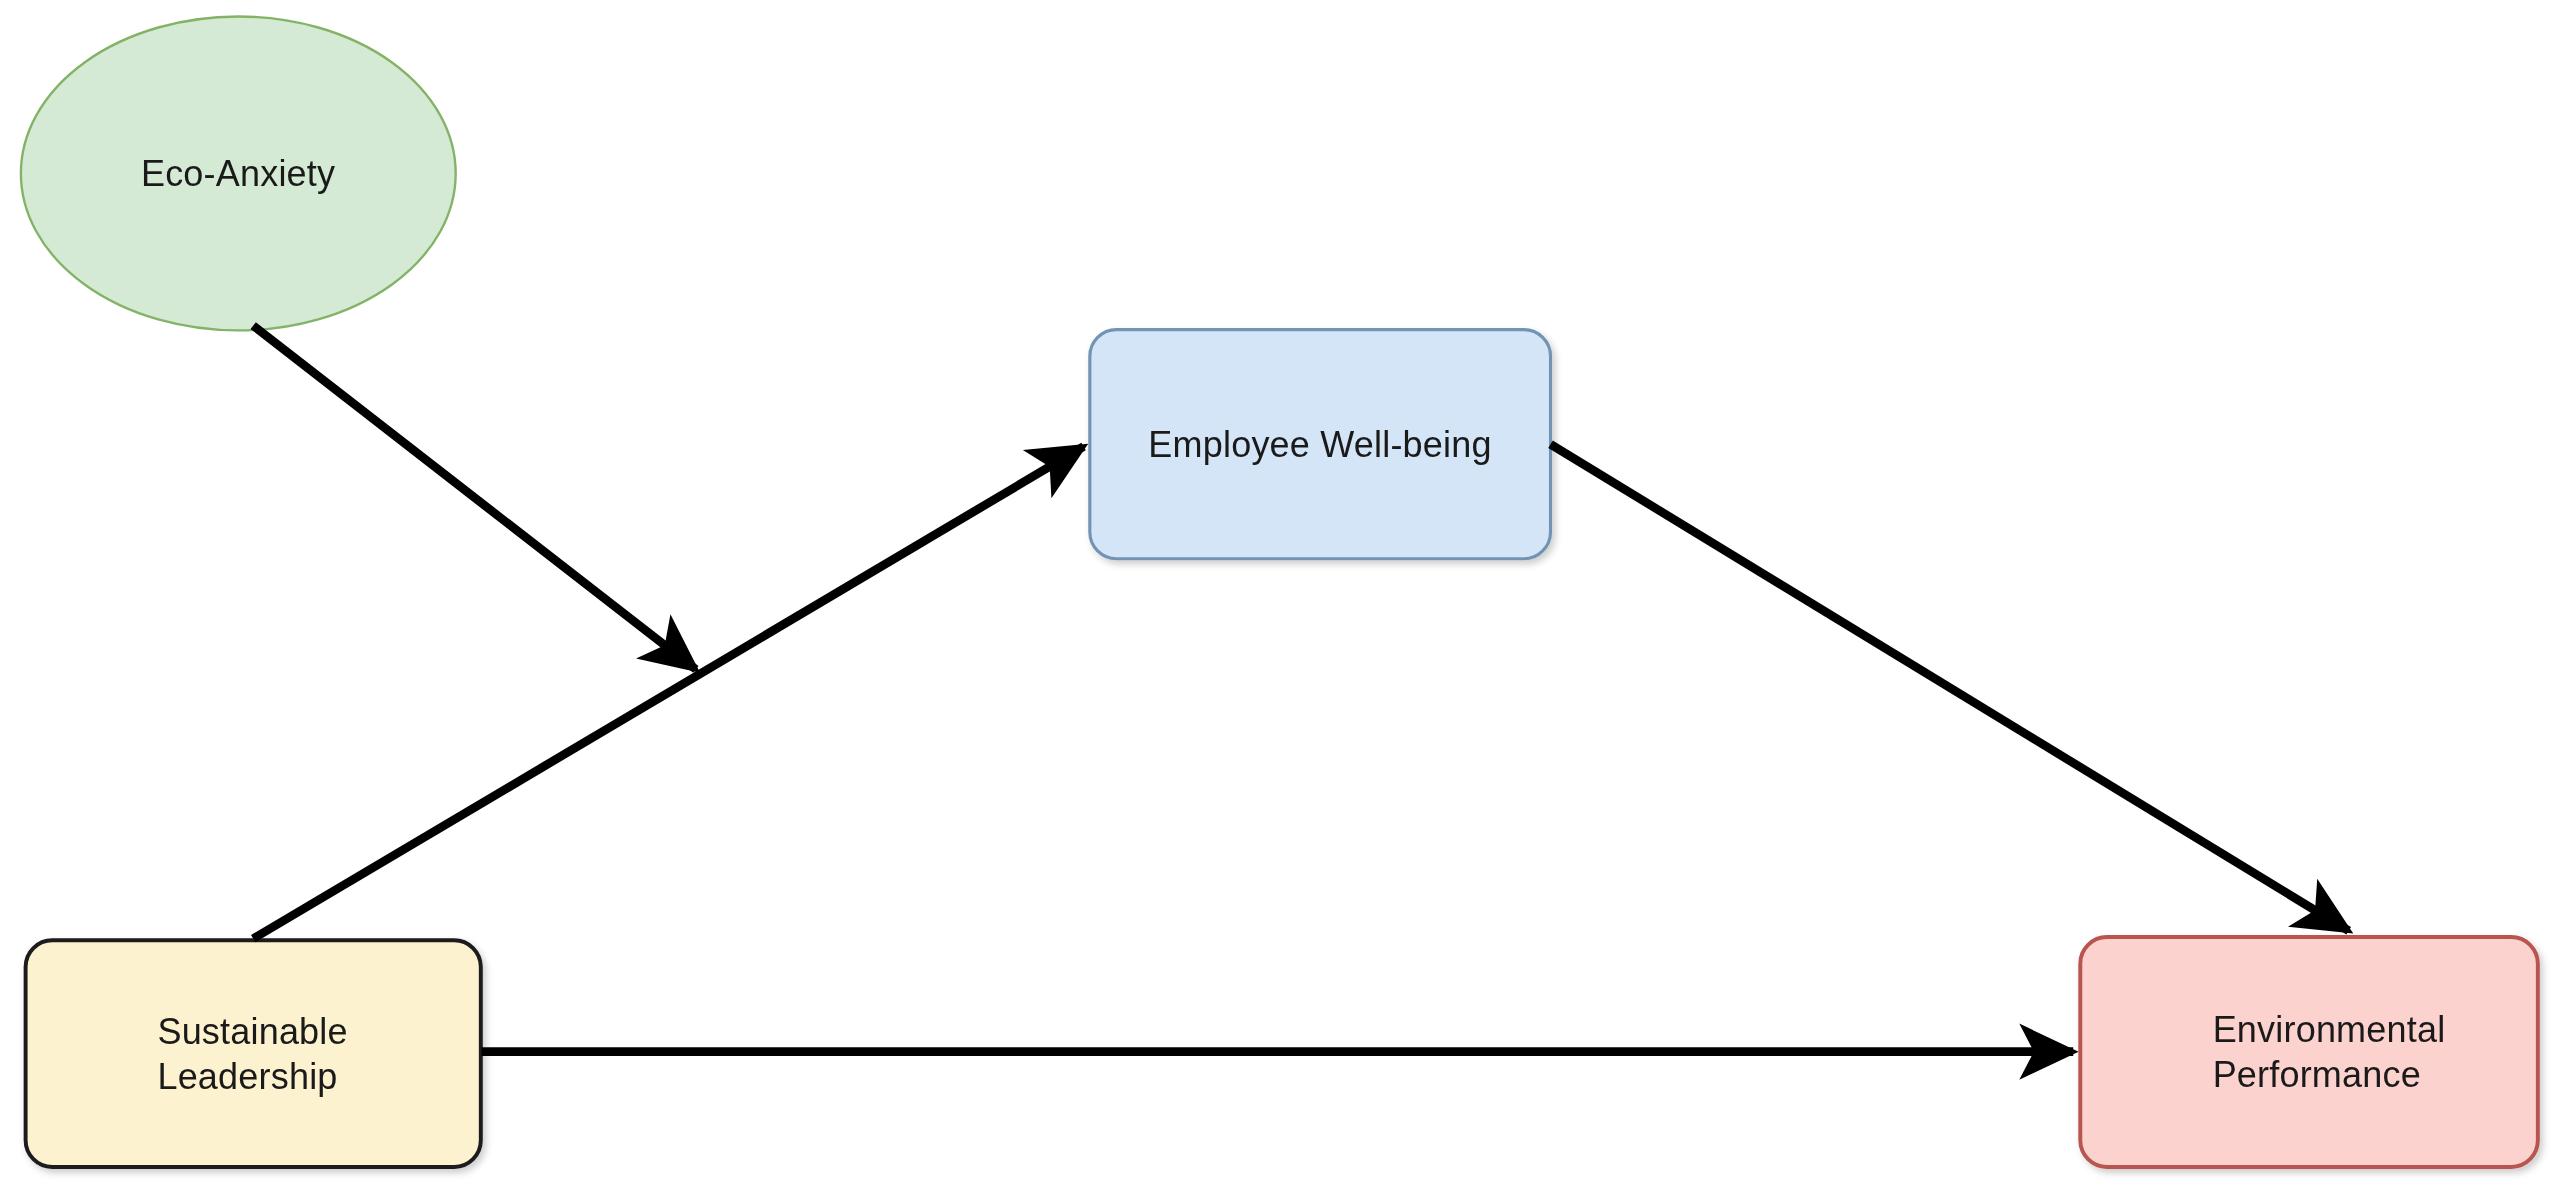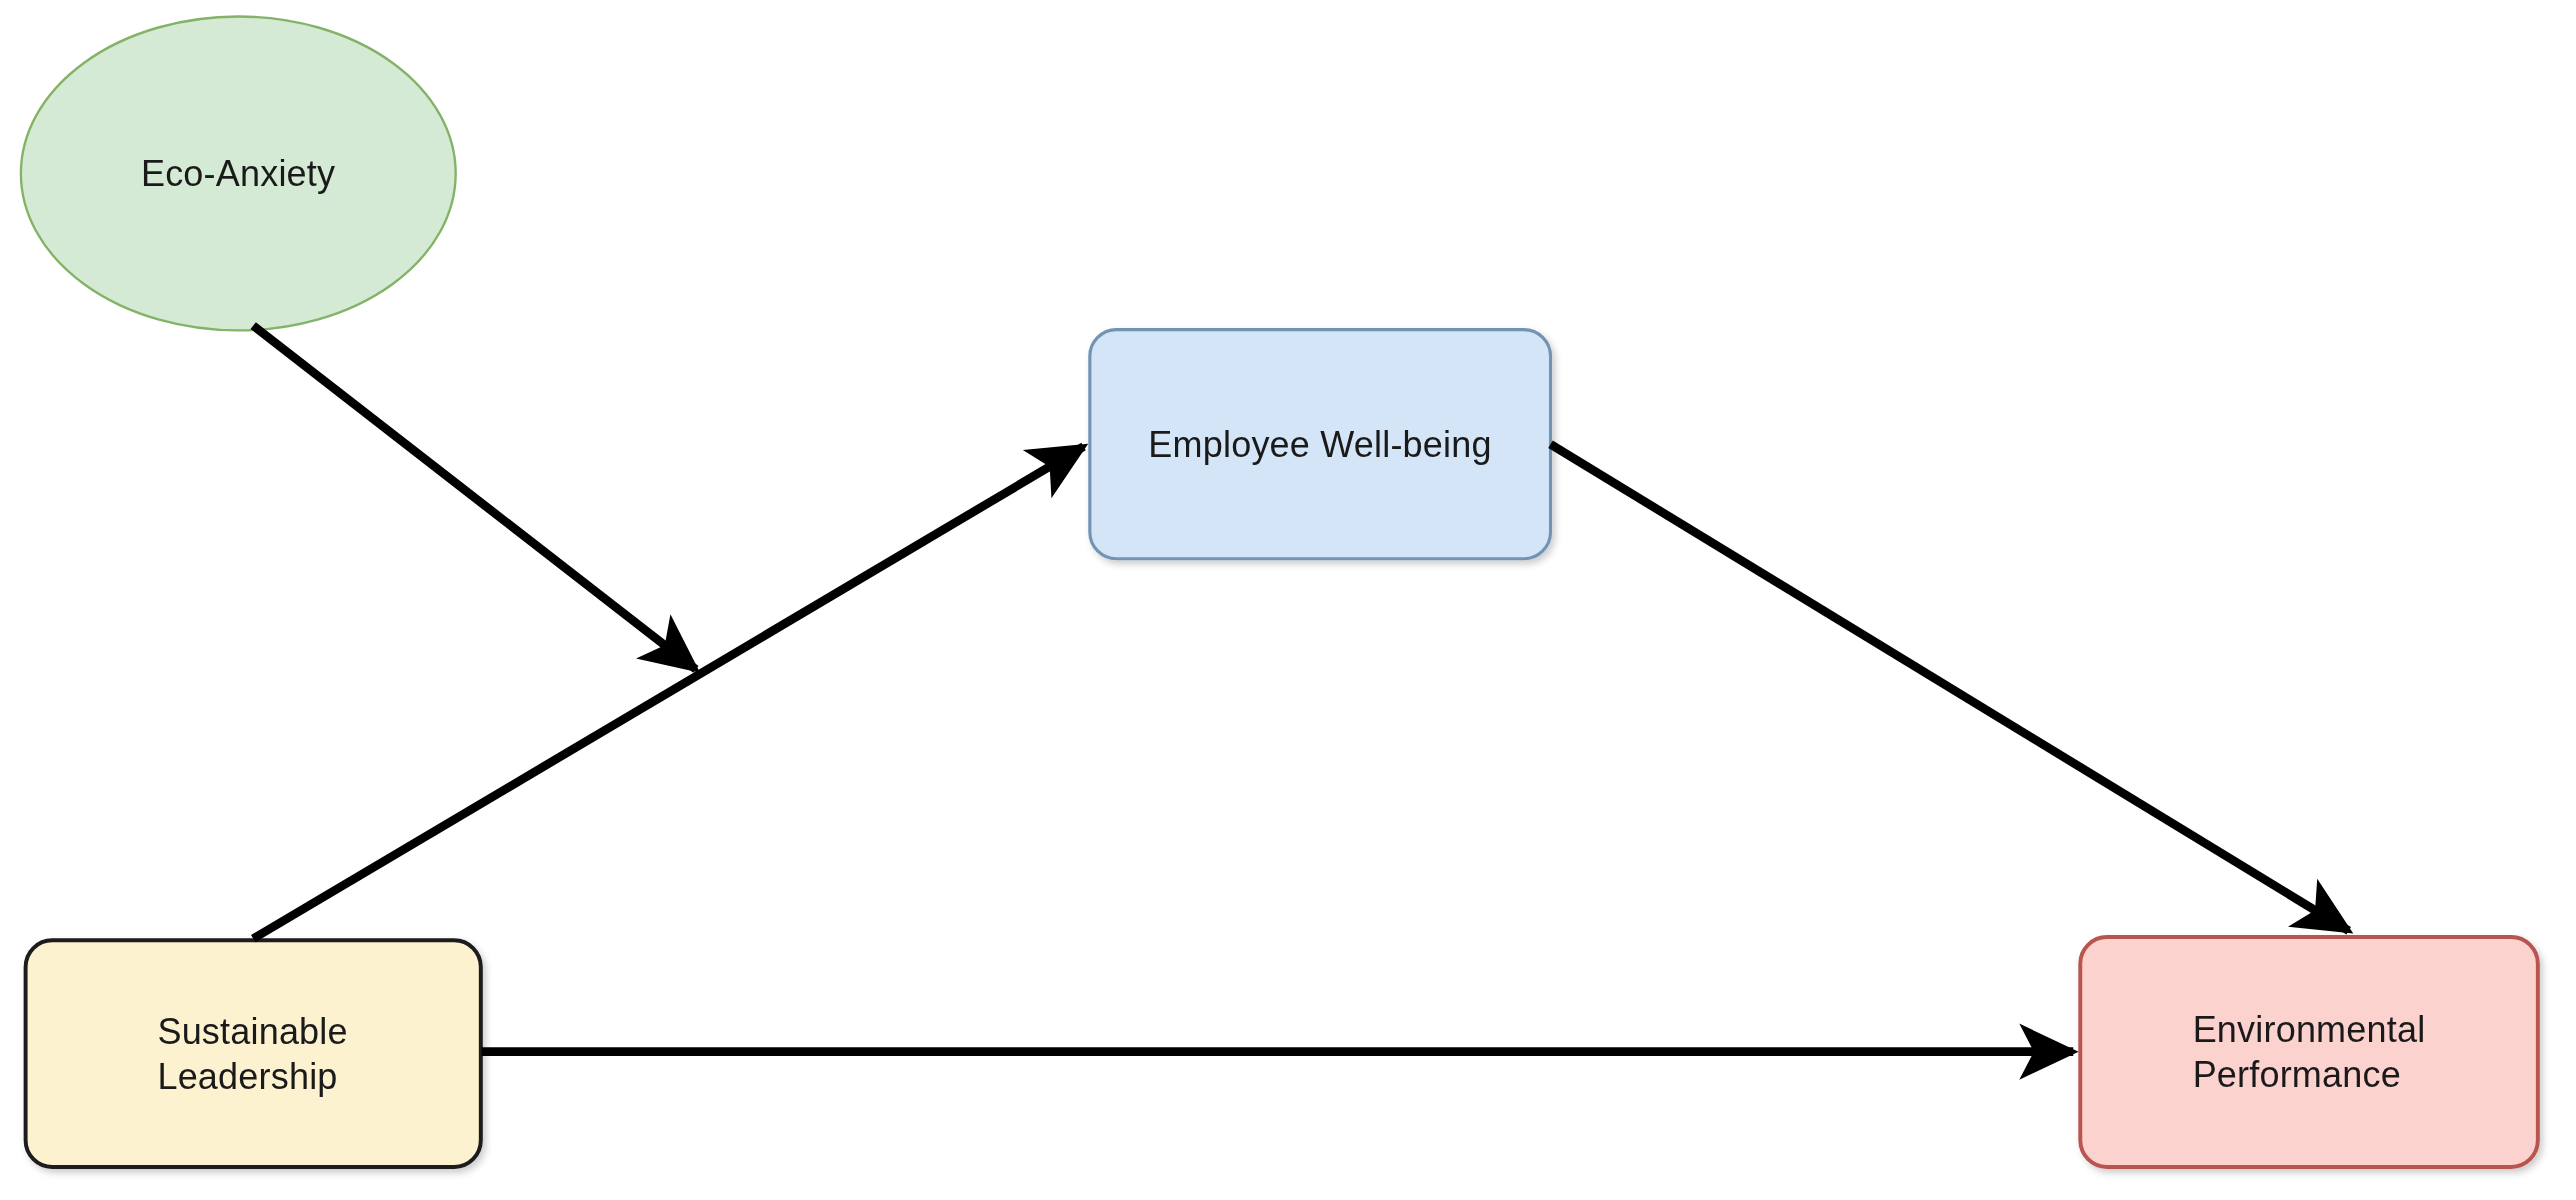--- a/index.html
+++ b/index.html
@@ -35,21 +35,21 @@
     font-family: "Liberation Sans", sans-serif;
     font-size: 36px;
     line-height: 1.25;
     letter-spacing: 0.2px;
     white-space: pre-line;
     pointer-events: none;
   }
   #node-eco-anxiety      { left: 19.6px;   top: 15.7px;   width: 437px; height: 316px; }
   #node-employee-wb      { left: 1089px; top: 329px;  width: 462px; height: 231px; }
   #node-sust-leadership  { left: 23.6px;   top: 939px; width: 458px; height: 229px; }
-  #node-env-performance  { left: 2079px; top: 936px; width: 460px; height: 232px; }
+  #node-env-performance  { left: 2079px; top: 936px; width: 460px; height: 232px; padding-left: 20px; }
 </style>
 </head>
 <body>
 
 <div id="diagram-canvas">
 
   <svg id="diagram-svg" viewBox="0 0 3281 1529">
     <defs>
       <marker id="arrow-head" viewBox="0 0 12 12" refX="10.5" refY="6" markerWidth="7.5" markerHeight="7.5" orient="auto-start-reverse" markerUnits="strokeWidth">
         <path d="M 0.5 0.8 L 11.5 6 L 0.5 11.2 L 3.2 6 Z" fill="#000000"></path>

